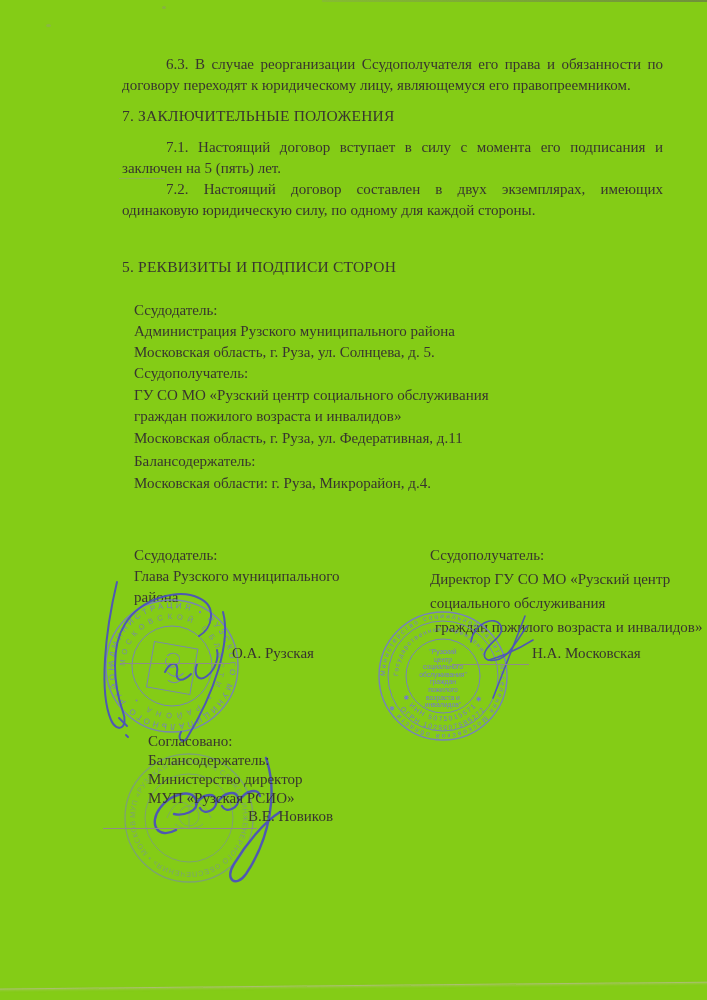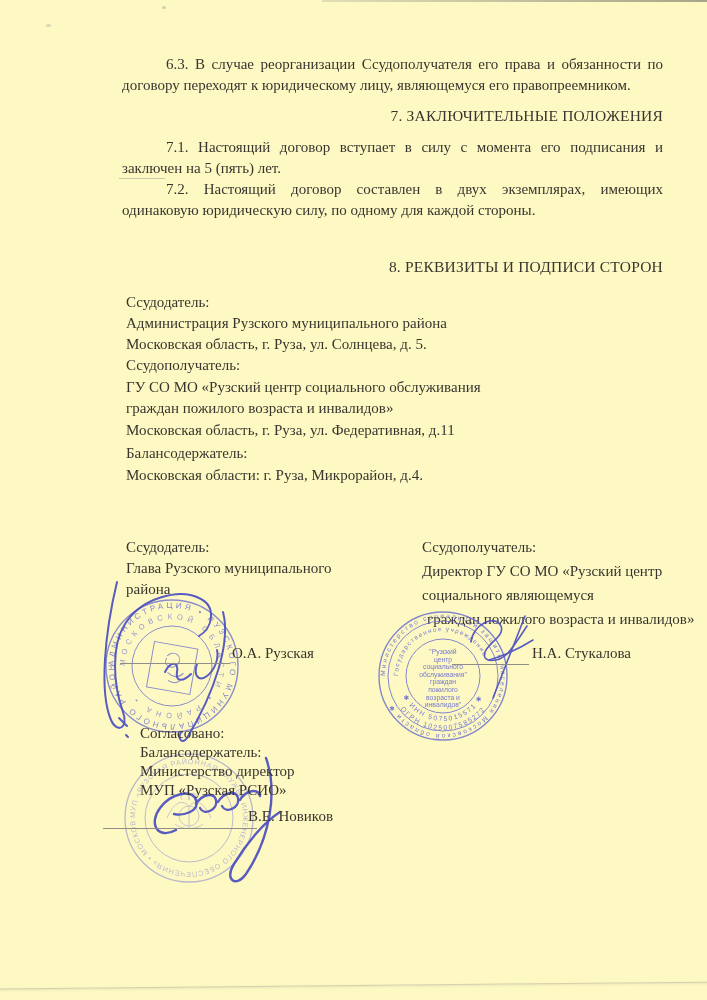--- a/index.html
+++ b/index.html
@@ -1,44 +1,44 @@
 <!DOCTYPE html>
 <html><head>
 <meta charset="utf-8">
 <style>
   html,body{margin:0;padding:0;}
   .page{
     position:relative;
     width:707px;height:1000px;
-    background:#fef9c3;
+    background:#84cc16;
     font-family:"Liberation Serif", serif;
     color:#38352f;
     overflow:hidden;
   }
   .para{
     position:absolute;
     left:122px;width:541px;
     font-size:15px;line-height:21px;
     text-align:justify;
     text-indent:44px;
     margin:0;
   }
   .heading{
     position:absolute;
     left:122px;width:541px;
     font-size:15.5px;line-height:21px;
-    text-align:right;
+    text-align:left;
     letter-spacing:.2px;
     font-weight:normal;
     margin:0;
   }
   .block{
     position:absolute;
     font-size:15px;line-height:21px;
-    margin:4px;
+    margin:12px;
   }
   .block div{white-space:nowrap;}
   .sig-col-right div{line-height:24px;}
   .agreed div{line-height:19px;}
   .sig-name{
     position:absolute;
     font-size:15px;
     white-space:nowrap;
   }
   .sig-line{
@@ -71,21 +71,21 @@
   <div class="edge-top"></div>
   <div class="edge-bottom"></div>
   <div class="speck-1"></div>
   <div class="speck-2"></div>
   <div class="underline-artifact"></div>
 
   <p class="para" style="top:54px;">6.3. В случае реорганизации Ссудополучателя его права и обязанности по договору переходят к юридическому лицу, являющемуся его правопреемником.</p>
   <h2 class="heading" style="top:105px;">7. ЗАКЛЮЧИТЕЛЬНЫЕ ПОЛОЖЕНИЯ</h2>
   <p class="para" style="top:137px;">7.1. Настоящий договор вступает в силу с момента его подписания и заключен на 5 (пять) лет.</p>
   <p class="para" style="top:179px;">7.2. Настоящий договор составлен в двух экземплярах, имеющих одинаковую юридическую силу, по одному для каждой стороны.</p>
-  <h2 class="heading" style="top:256px;">8. РЕКВИЗИТЫ И ПОДПИСИ СТОРОН</h2>
+  <h2 class="heading" style="top:256px;">5. РЕКВИЗИТЫ И ПОДПИСИ СТОРОН</h2>
 
   <div class="block" style="left:122px;top:288px;">
     <div>Ссудодатель:</div>
     <div>Администрация Рузского муниципального района</div>
     <div>Московская область, г. Руза, ул. Солнцева, д. 5.</div>
   </div>
 
   <div class="block" style="left:122px;top:351px;line-height:21.5px;">
     <div>Ссудополучатель:</div>
     <div>ГУ СО МО «Рузский центр социального обслуживания</div>
@@ -100,21 +100,21 @@
 
   <div class="block" style="left:122px;top:533px;">
     <div>Ссудодатель:</div>
     <div>Глава Рузского муниципального</div>
     <div>района</div>
   </div>
 
   <div class="block sig-col-right" style="left:418px;top:531px;">
     <div>Ссудополучатель:</div>
     <div>Директор ГУ СО МО «Рузский центр</div>
-    <div>социального являющемуся</div>
+    <div>социального обслуживания</div>
     <div style="padding-left:5px;">граждан пожилого возраста и инвалидов»</div>
   </div>
 
   <svg class="stamp" style="left:97px;top:591px;" width="150" height="150" viewBox="0 0 150 150">
     <defs>
       <path id="rA1" d="M 17,75 A 58,58 0 1 1 133,75 A 58,58 0 1 1 17,75"></path>
       <path id="rA2" d="M 28,75 A 47,47 0 1 1 122,75 A 47,47 0 1 1 28,75"></path>
     </defs>
     <g stroke="#767ace" fill="none" opacity=".85">
       <circle cx="75" cy="75" r="66" stroke-width="1.4"></circle>
@@ -197,21 +197,21 @@
       <path d="M34,78 C 16,88 6,72 18,56 C 28,42 50,36 54,48 C 58,60 40,64 32,62"></path>
       <path d="M54,52 C 60,42 72,40 74,48 C 76,58 62,64 58,56 M76,50 C 82,40 94,38 96,46 C 98,56 84,62 80,54 M98,48 C 104,38 116,36 118,44"></path>
       <path d="M124,6 C 136,40 128,86 104,122 C 94,136 82,128 92,112 C 104,92 122,70 138,60"></path>
     </g>
   </svg>
 
   <div class="sig-line" style="left:120px;top:663px;width:110px;"></div>
   <div class="sig-name" style="left:232px;top:645px;">О.А. Рузская</div>
 
   <div class="sig-line" style="left:452px;top:664px;width:77px;"></div>
-  <div class="sig-name" style="left:532px;top:645px;">Н.А. Стукалова</div>
+  <div class="sig-name" style="left:532px;top:645px;">Н.А. Московская</div>
 
   <div class="block agreed" style="left:136px;top:720px;">
     <div>Согласовано:</div>
     <div>Балансодержатель:</div>
     <div>Министерство директор</div>
     <div>МУП «Рузская РСИО»</div>
   </div>
 
   <div class="sig-line" style="left:103px;top:828px;width:154px;"></div>
   <div class="sig-name" style="left:248px;top:808px;">В.Е. Новиков</div>

